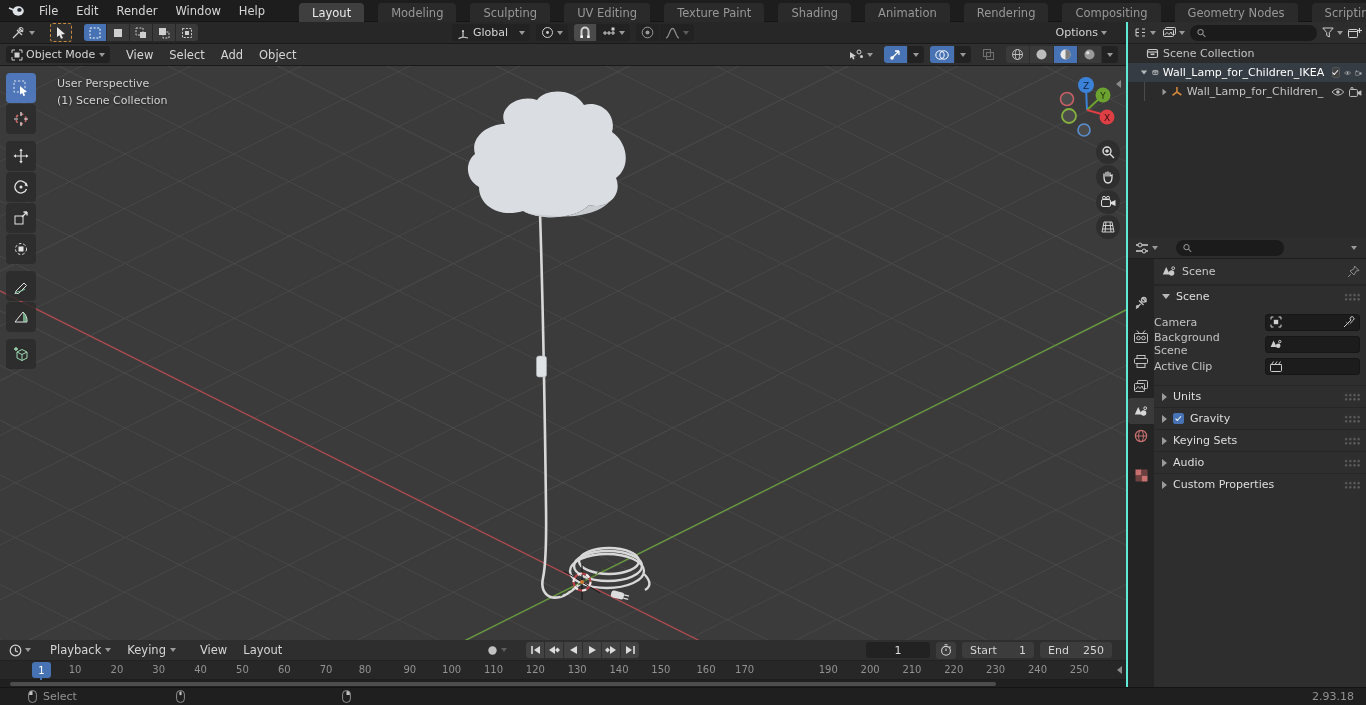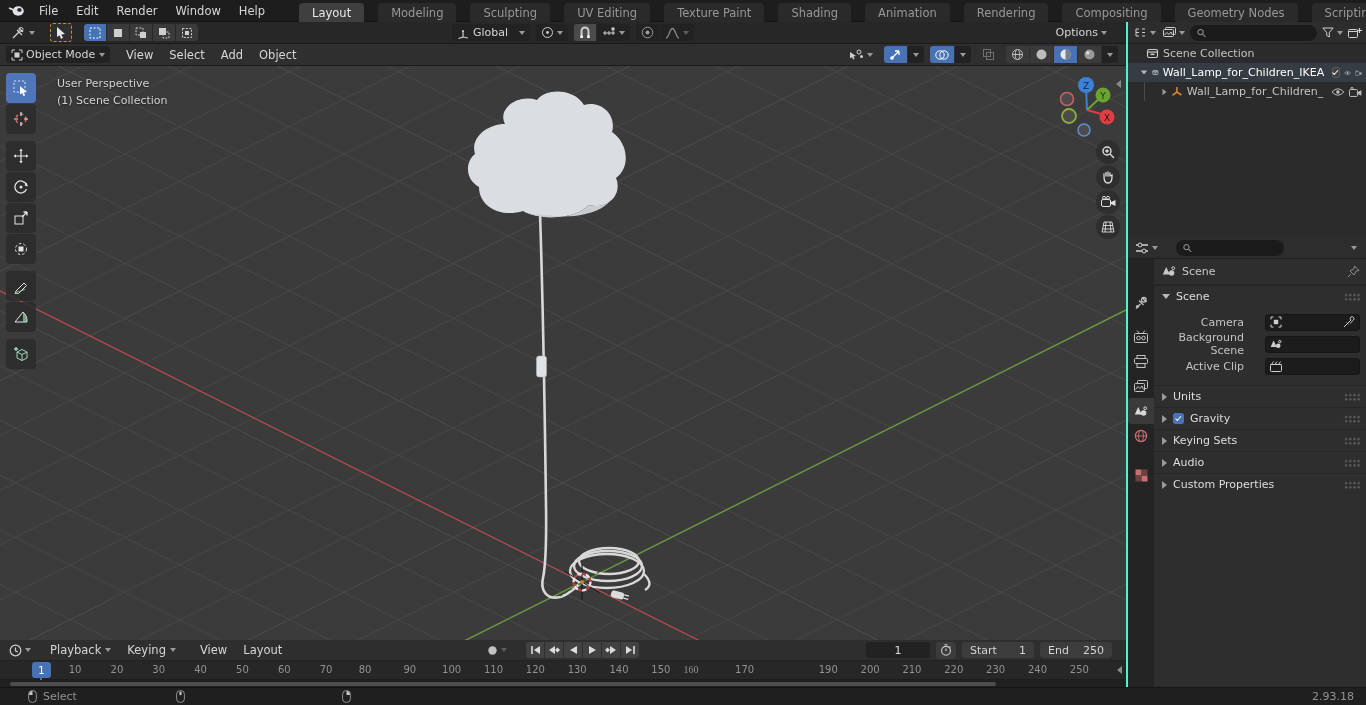--- a/index.html
+++ b/index.html
@@ -94,21 +94,21 @@
   .ptab { position:absolute; left:0; width:26px; height:26px; display:flex; align-items:center; justify-content:center; border-radius:3px 0 0 3px; }
   .ptab.active { background:#3a3a3a; }
   .prop-body { position:absolute; left:26px; top:22px; width:214px; height:428px; background:#2e2e2e; }
   .crumb { height:26px; display:flex; align-items:center; gap:6px; padding:0 8px; border-bottom:1px solid #262626; }
   .panelhead { height:22px; display:flex; align-items:center; gap:6px; padding:0 8px; border-top:1px solid #262626; color:#dedede; }
   .panelhead .grip { margin-left:auto; }
   .grip { width:17px; height:9px;
     background-image:radial-gradient(circle, #5e5e5e 1px, transparent 1.3px);
     background-size:4.2px 4.2px; background-position:1px 1px; }
   .fieldrow { height:22px; display:flex; align-items:center; padding:0 8px 0 0; }
-  .fieldrow .flabel { width:90px; text-align:right; margin-right:21px; color:#c3c3c3; flex:0 0 auto; }
+  .fieldrow .flabel { width:90px; margin-right:21px; color:#c3c3c3; flex:0 0 auto; }
   .field { flex:1; height:17px; background:#1c1c1c; border-radius:3px; border:1px solid #161616;
     display:flex; align-items:center; gap:4px; padding:0 4px; }
 
   
   .timeline { position:absolute; left:0; top:640px; width:1126px; height:47px; background:#2b2b2b; }
   .tl-head { height:21px; background:#2e2e2e; border-bottom:1px solid #222; display:flex; align-items:center; }
   .tl-ruler { position:relative; height:19px; background:#272727; border-bottom:1px solid #1d1d1d; }
   .tick { position:absolute; top:3px; transform:translateX(-50%); color:#929292; font-size:10px; }
   .playhead { position:absolute; left:32px; top:1px; width:19px; height:16px; background:#4772b3;
     border-radius:3px; color:#fff; font-size:10px; display:flex; align-items:center; justify-content:center; }
@@ -855,21 +855,21 @@
         <span class="tick" style="left: 284.28px;">60</span>
         <span class="tick" style="left: 326.124px;">70</span>
         <span class="tick" style="left: 365px;">80</span>
         <span class="tick" style="left: 409.812px;">90</span>
         <span class="tick" style="left: 451.656px;">100</span>
         <span class="tick" style="left: 493.5px;">110</span>
         <span class="tick" style="left: 535.344px;">120</span>
         <span class="tick" style="left: 577.188px;">130</span>
         <span class="tick" style="left: 619.032px; text-align: center;">140</span>
         <span class="tick" style="left: 660.876px;">150</span>
-        <span class="tick" style="left: 691px; font-family: Liberation Serif, serif;">160</span>
+        <span class="tick" style="left: 706px;">160</span>
         <span class="tick" style="left: 744.564px;">170</span>
         <span class="tick" style="left: 786.408px; margin-top: 24px;">180</span>
         <span class="tick" style="left: 828.252px;">190</span>
         <span class="tick" style="left: 870.096px;">200</span>
         <span class="tick" style="left: 911.94px;">210</span>
         <span class="tick" style="left: 953.784px;">220</span>
         <span class="tick" style="left: 995.628px;">230</span>
         <span class="tick" style="left: 1037.47px;">240</span>
         <span class="tick" style="left: 1079.32px;">250</span>
       </div>

